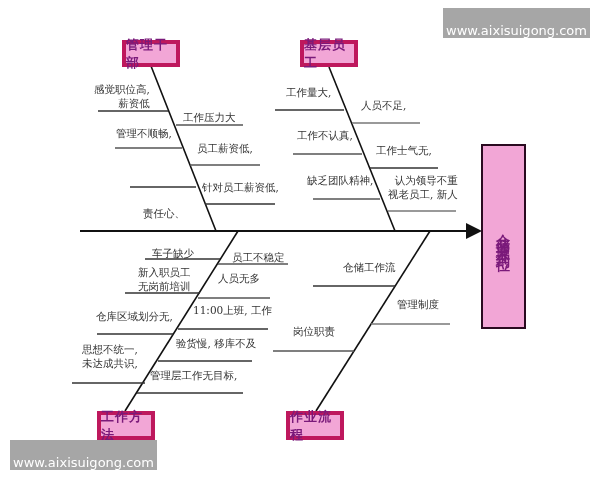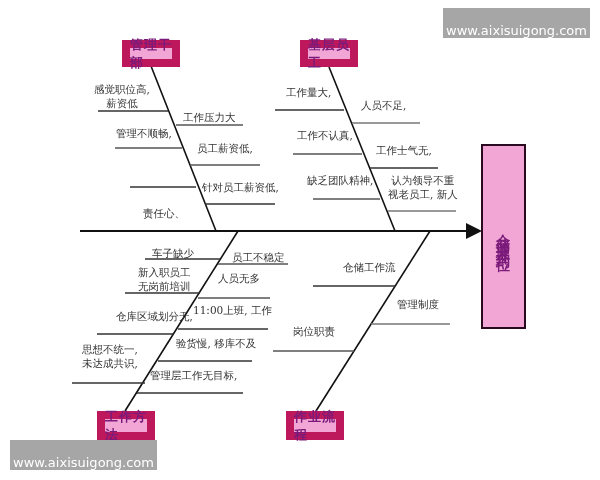--- a/index.html
+++ b/index.html
@@ -1,30 +1,30 @@
 <!DOCTYPE html>
 <html><head>
 <meta charset="utf-8">
 <style>
   html, body { margin: 0; padding: 0; background: #ffffff; }
   body { width: 600px; height: 480px; position: relative; overflow: hidden;
          font-family: "DejaVu Serif", "Liberation Serif", serif; }
   #stage { position: absolute; left: 0; top: 0; width: 600px; height: 480px; }
   svg { position: absolute; left: 0; top: 0; }
-  .cat-box { position: absolute; background: #f2a6d6; border: 8px solid #be185d;
+  .cat-box { position: absolute; background: #f2a6d6; border: 4px solid #be185d;
              color: #7a1a7a; font-weight: bold; font-size: 13px; display: flex;
              align-items: center; justify-content: center; box-sizing: border-box;
              font-family: "DejaVu Sans", "Liberation Sans", sans-serif; letter-spacing: 1px; }
   .head-box { position: absolute; left: 481px; top: 144px; width: 45px; height: 185px;
               background: #f2a6d6; border: 2px solid #2a0a20; box-sizing: border-box;
               display: flex; align-items: center; justify-content: center; }
   .head-text { writing-mode: vertical-rl; color: #7a1a7a; font-size: 14px; font-weight: bold;
                letter-spacing: 4px; font-family: "DejaVu Sans", "Liberation Sans", sans-serif; }
   .lbl { position: absolute; font-size: 10.5px; color: #333; white-space: nowrap; line-height: 14px; }
-  .lbl.c { text-align: center; }
+  .lbl.c { text-align: right; }
   .wm { position: absolute; background: #a6a6a6; color: #ffffff; font-size: 13px;
         font-family: "DejaVu Sans", "Liberation Sans", sans-serif; display: flex;
         align-items: flex-end; justify-content: center; }
 </style>
 </head>
 <body>
 
 <div id="stage">
   <svg width="600" height="480" viewBox="0 0 600 480">
     <defs>
@@ -99,21 +99,21 @@
   <div class="lbl" style="left:376px;top:143px;">工作士气无,</div>
   <div class="lbl" style="left:307px;top:173px;">缺乏团队精神,</div>
   <div class="lbl c" style="left:388px;top:173px;white-space:pre;">认为领导不重
 视老员工, 新人</div>
 
   <div class="lbl" style="left:152px;top:246px;">车子缺少</div>
   <div class="lbl" style="left:232px;top:250px;">员工不稳定</div>
   <div class="lbl c" style="left:138px;top:265px;white-space:pre;">新入职员工
 无岗前培训</div>
   <div class="lbl" style="left:218px;top:271px;">人员无多</div>
-  <div class="lbl" style="left:96px;top:309px;margin-left:20px;">仓库区域划分无,</div>
+  <div class="lbl" style="left:96px;top:309px;">仓库区域划分无,</div>
   <div class="lbl" style="left:193px;top:303px;">11:00上班, 工作</div>
   <div class="lbl c" style="left:82px;top:342px;white-space:pre;">思想不统一,
 未达成共识,</div>
   <div class="lbl" style="left:176px;top:336px;">验货慢, 移库不及</div>
   <div class="lbl" style="left:150px;top:368px;">管理层工作无目标,</div>
 
   <div class="lbl" style="left:330px;top:260px;margin-left:13px;">仓储工作流</div>
   <div class="lbl" style="left:397px;top:297px;">管理制度</div>
   <div class="lbl" style="left:293px;top:324px;">岗位职责</div>
 

